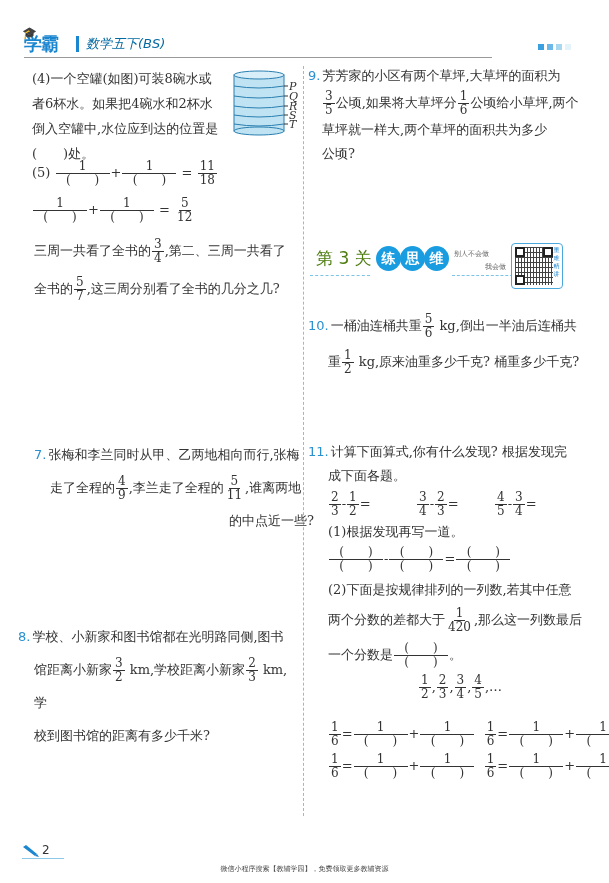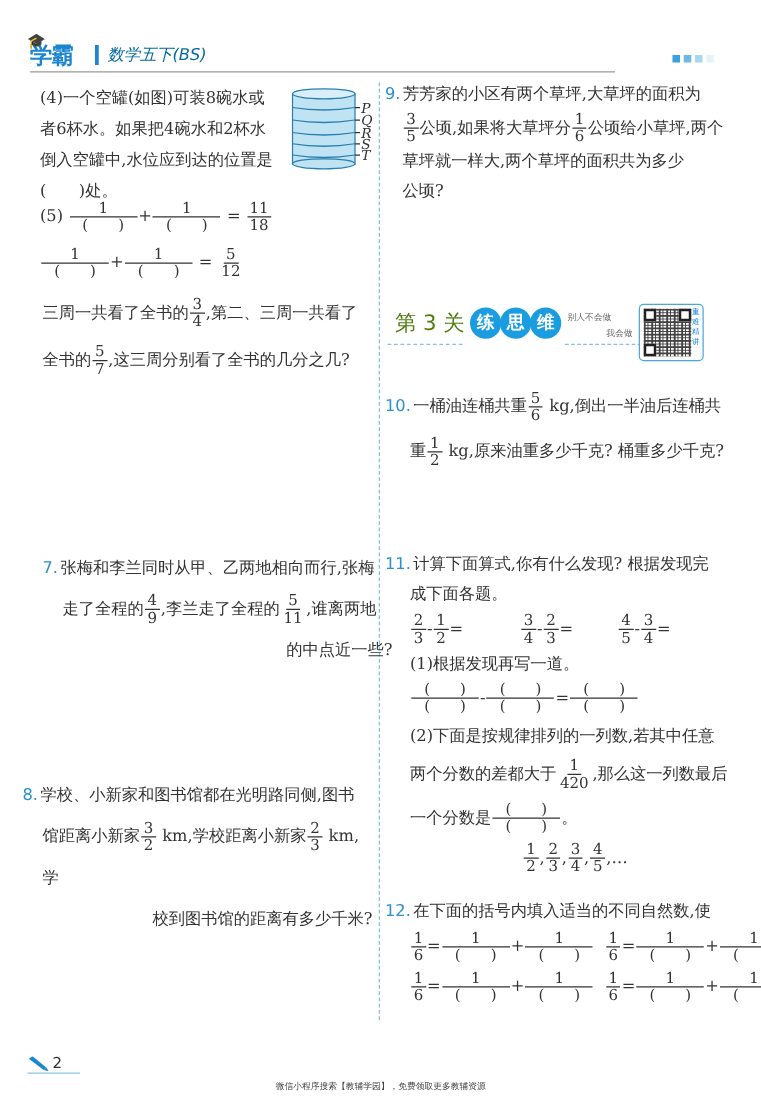--- a/index.html
+++ b/index.html
@@ -145,21 +145,21 @@
 
 <div class="q" style="left:18px; top:620px; width:280px; line-height:33px;">
   <div><span class="qnum">8.</span><span>学校、小新家和图书馆都在光明路同侧,图书</span></div>
   <div style="padding-left:16px;"><span>馆距离小新家</span><span class="frac">
         <span class="n">3</span>
         <span class="d">2</span>
       </span><span> km,学校距离小新家</span><span class="frac">
         <span class="n">2</span>
         <span class="d">3</span>
       </span><span> km,学</span></div>
-  <div style="padding-left:16px;text-align:right;"><span>校到图书馆的距离有多少千米?</span></div>
+  <div style="padding-left:16px;"><span>校到图书馆的距离有多少千米?</span></div>
 </div>
 
 <div class="q" style="left:308px; top:64px; width:290px; line-height:24px;">
   <div><span class="qnum">9.</span><span>芳芳家的小区有两个草坪,大草坪的面积为</span></div>
   <div style="padding-left:14px; line-height:30px;"><span class="frac">
         <span class="n">3</span>
         <span class="d">5</span>
       </span><span>公顷,如果将大草坪分</span><span class="frac">
         <span class="n">1</span>
         <span class="d">6</span>
@@ -256,21 +256,20 @@
         <span class="n">3</span>
         <span class="d">4</span>
       </span>,<span class="frac">
         <span class="n">4</span>
         <span class="d">5</span>
       </span><span>,…</span>
   </div>
 </div>
 
 <div class="q" style="left:308px; top:718px; width:295px; line-height:24px;">
-  <div><span class="qnum">12.</span><span>在下面的括号内填入适当的不同自然数,使</span></div>
   <div style="padding-left:20px; line-height:32px; white-space:nowrap;">
     <span><span class="frac">
           <span class="n">1</span>
           <span class="d">6</span>
         </span>=<span class="frac blank-frac">
           <span class="n">1</span>
           <span class="d">(　　)</span>
         </span>+<span class="frac blank-frac">
           <span class="n">1</span>
           <span class="d">(　　)</span>

